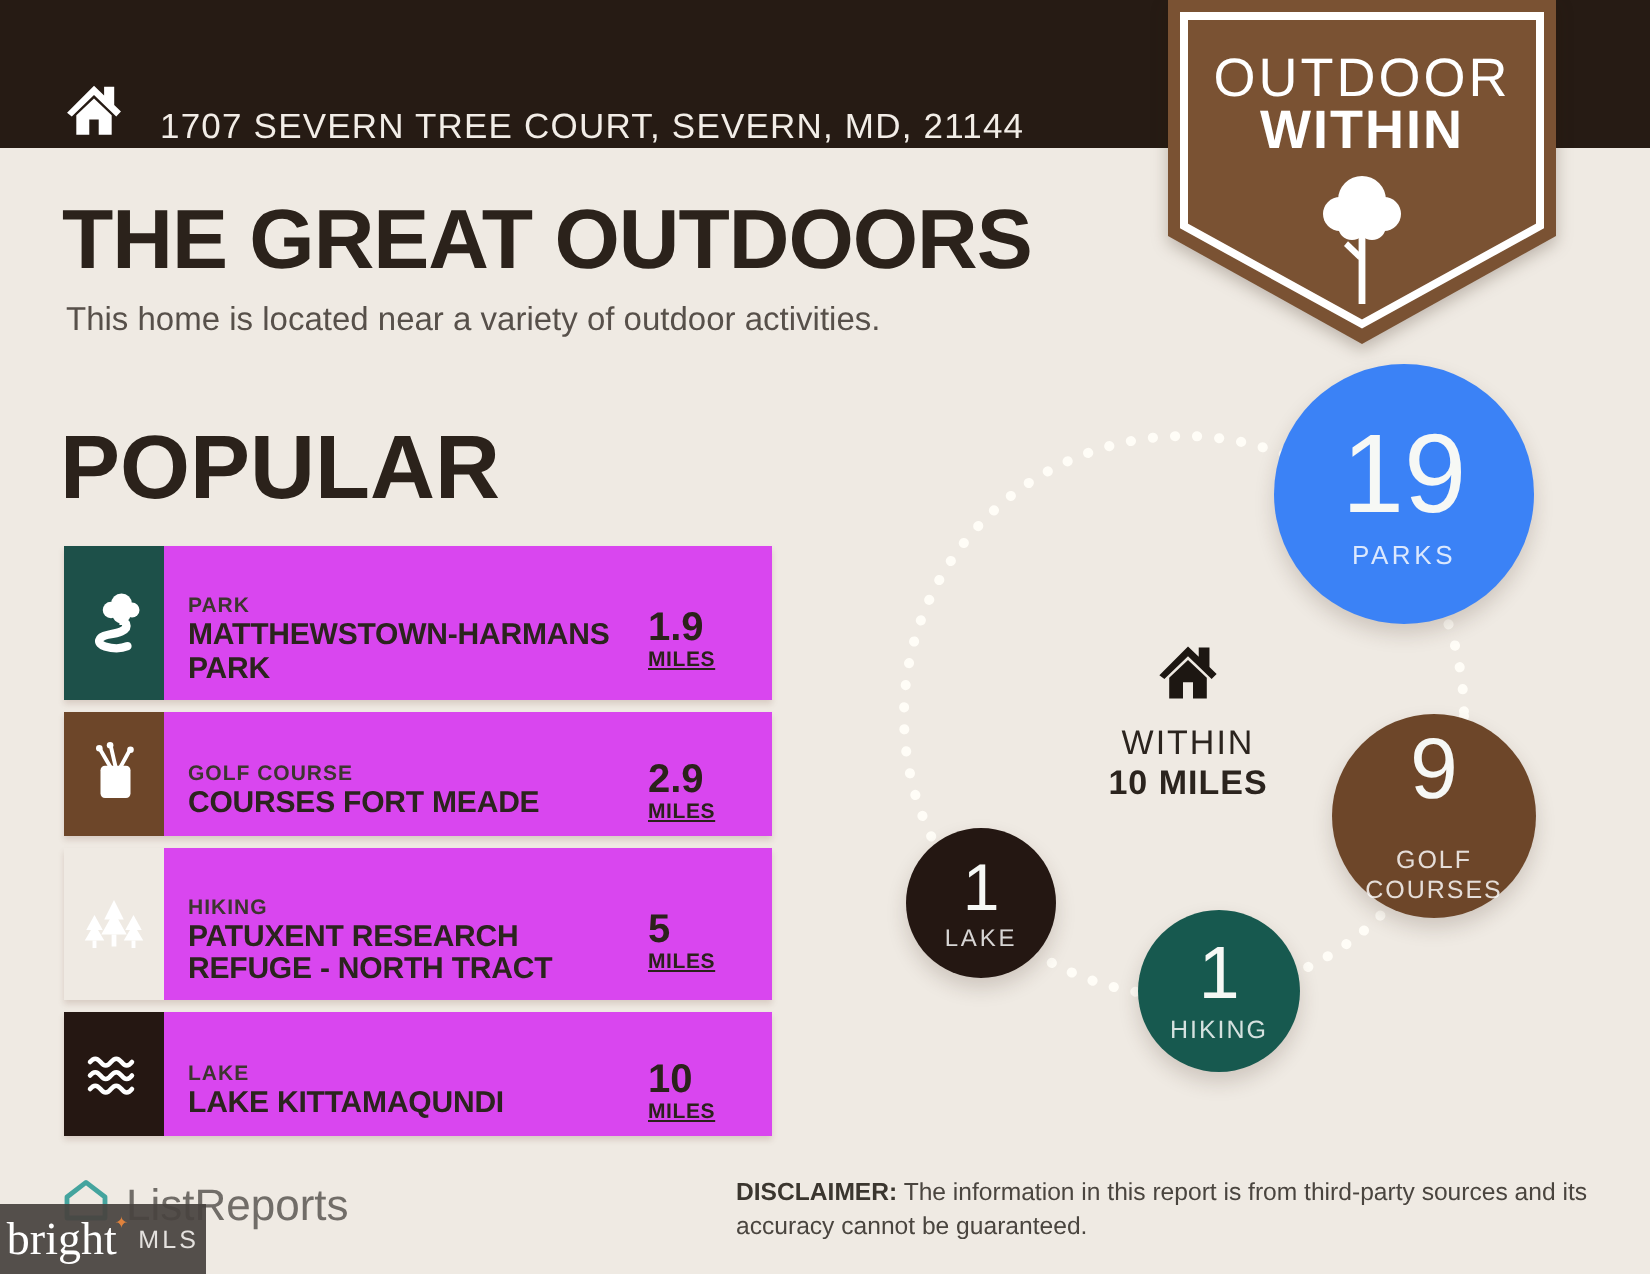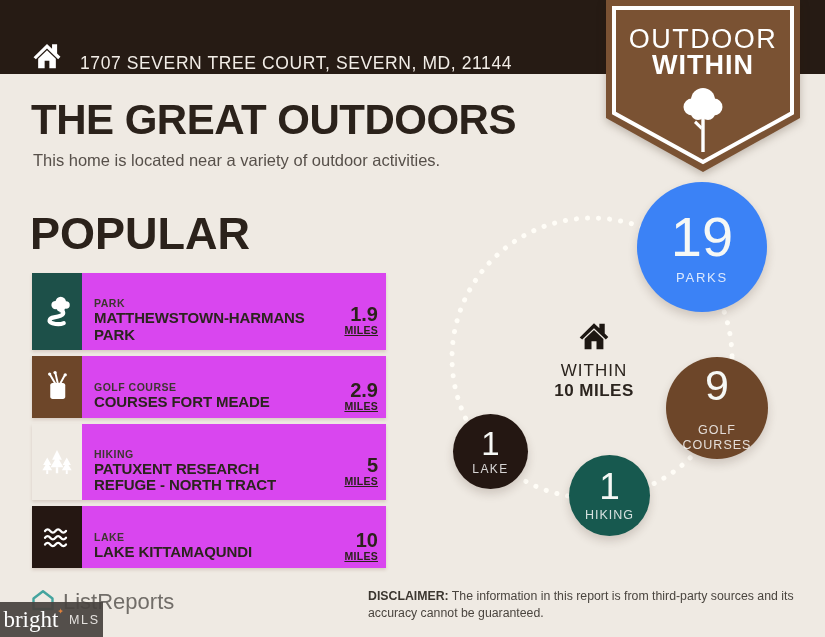--- a/index.html
+++ b/index.html
@@ -18,21 +18,21 @@
     position:absolute; top:0; left:0; width:825px; height:74px;
     background:#261b14; display:flex; align-items:flex-end; padding-left:30px;
   }
   .header .addr {
     color:#f2ede7; font-size:17.5px; letter-spacing:0.6px; margin-left:16px;
     font-weight:400;
   }
 
   
   .badge {
-    position:absolute; left:606px; top:0; width:194px; height:180px;
+    position:absolute; left:584px; top:0; width:194px; height:180px;
     filter:drop-shadow(0 3px 4px rgba(40,20,5,0.25));
   }
   .badge svg { position:absolute; left:0; top:0; }
   .badge .line1, .badge .line2 {
     position:absolute; left:0; width:194px; text-align:center; color:#fff;
   }
   .badge .line1 { top:24px; font-size:27px; font-weight:400; letter-spacing:1.5px; }
   .badge .line2 { top:50px; font-size:27px; font-weight:700; letter-spacing:1px; }
 
   
@@ -69,21 +69,21 @@
   }
   .row .txt { flex:1; min-width:0; }
   .row .cat {
     font-size:10.5px; font-weight:700; letter-spacing:0.5px; color:#3d362f;
     margin-bottom:1px;
   }
   .row .nm {
     font-size:15px; font-weight:700; color:#2b241e; line-height:1.12;
     letter-spacing:-0.1px;
   }
-  .row .dist { width:54px; flex:0 0 54px; text-align:right; }
+  .row .dist { width:54px; flex:0 0 54px; text-align:left; }
   .row .dist .num { font-size:20px; font-weight:700; line-height:1; }
   .row .dist .unit { font-size:10.5px; font-weight:700; letter-spacing:0.3px;text-decoration:underline; }
 
   
   .dotted-ring { position:absolute; left:447px; top:213px; }
   .stat-circle {
     position:absolute; border-radius:50%;
     display:flex; flex-direction:column; align-items:center; justify-content:center;
     color:#fff; text-align:center;
     box-shadow:0 5px 10px rgba(60,40,25,0.18);

